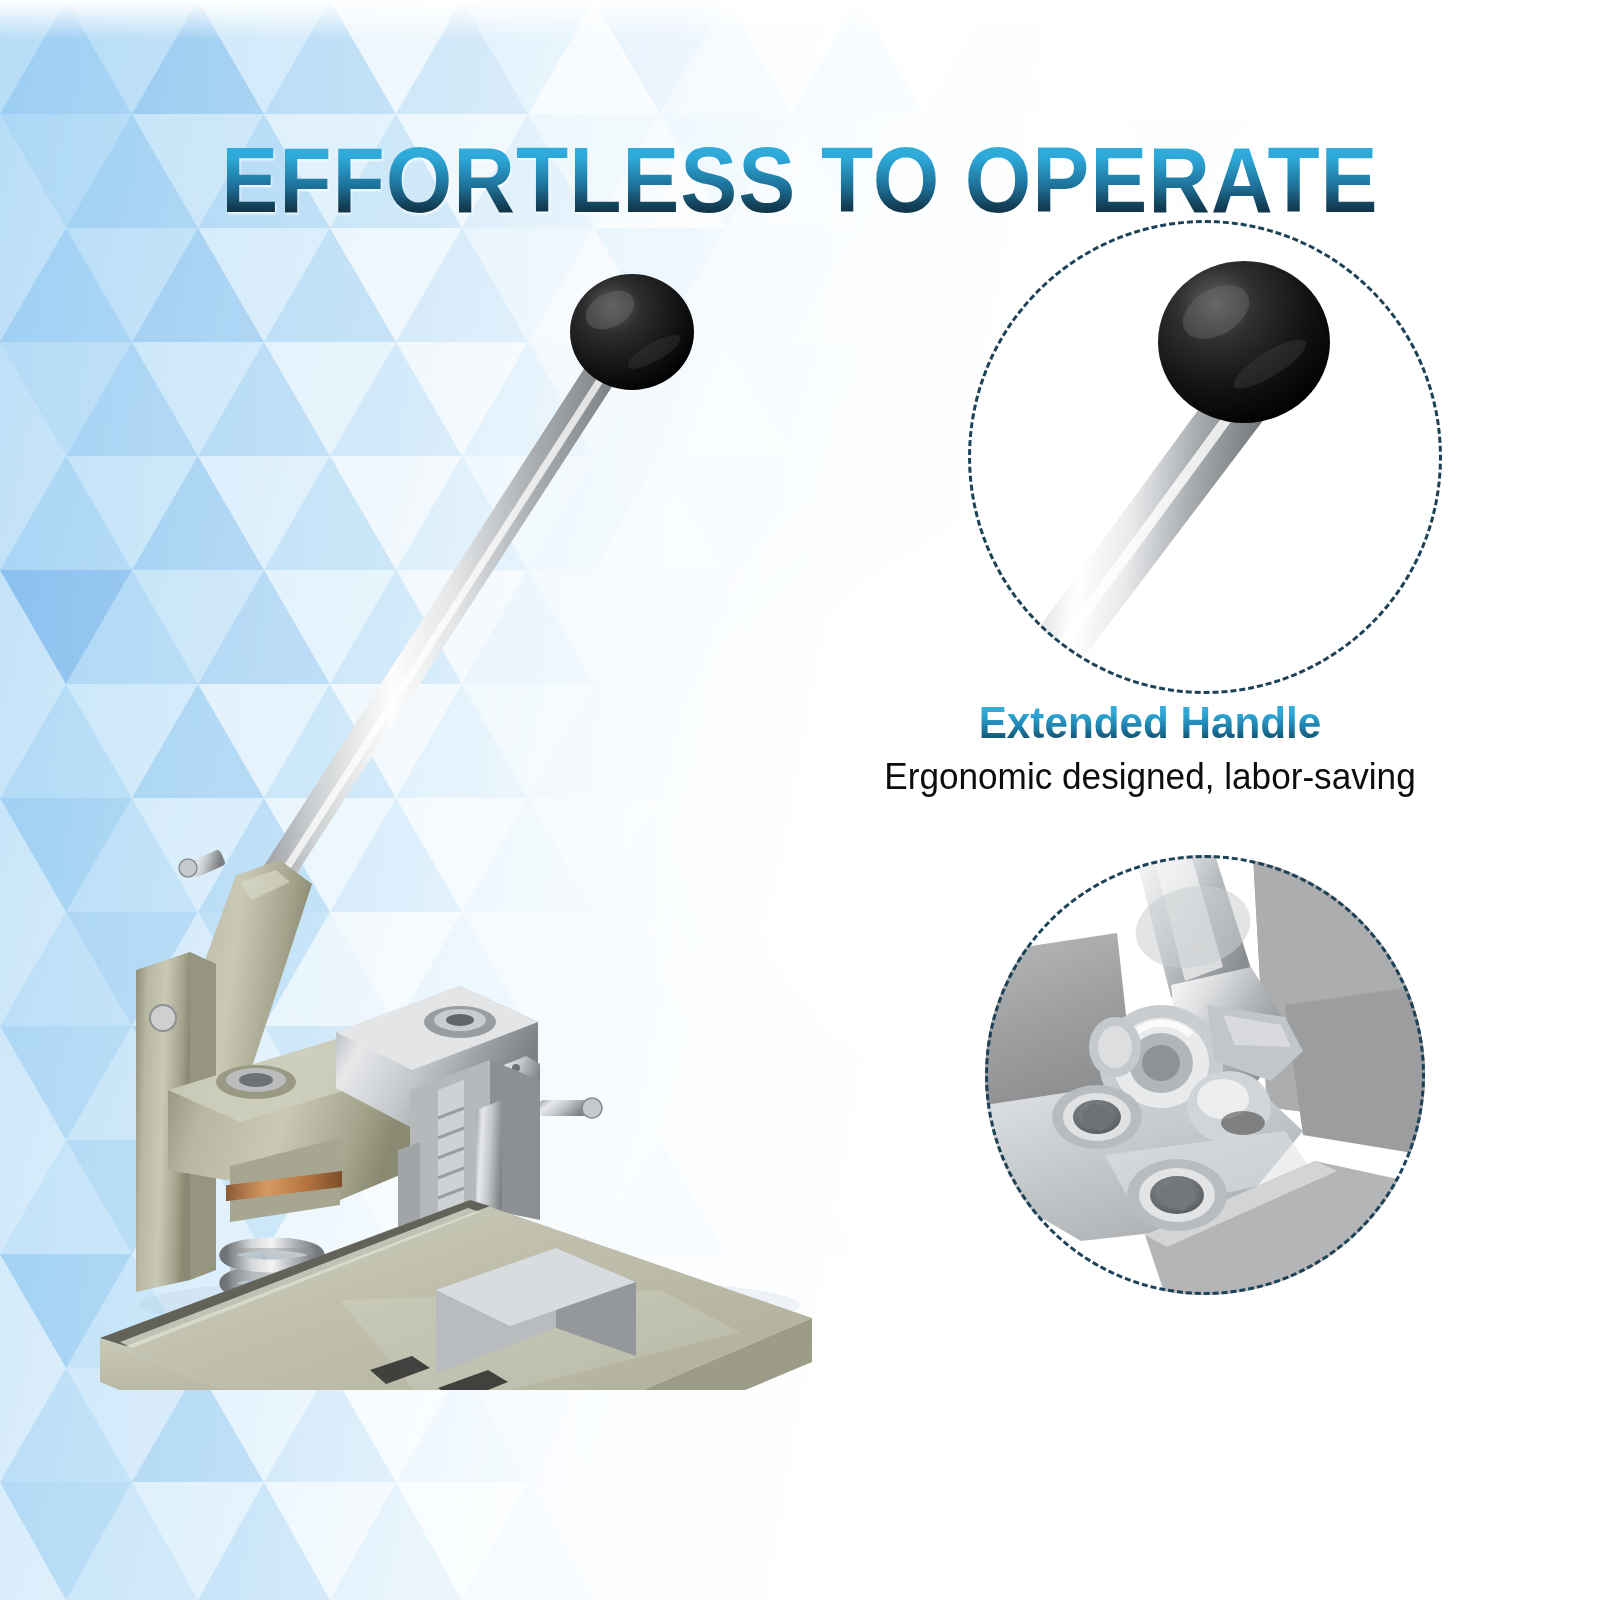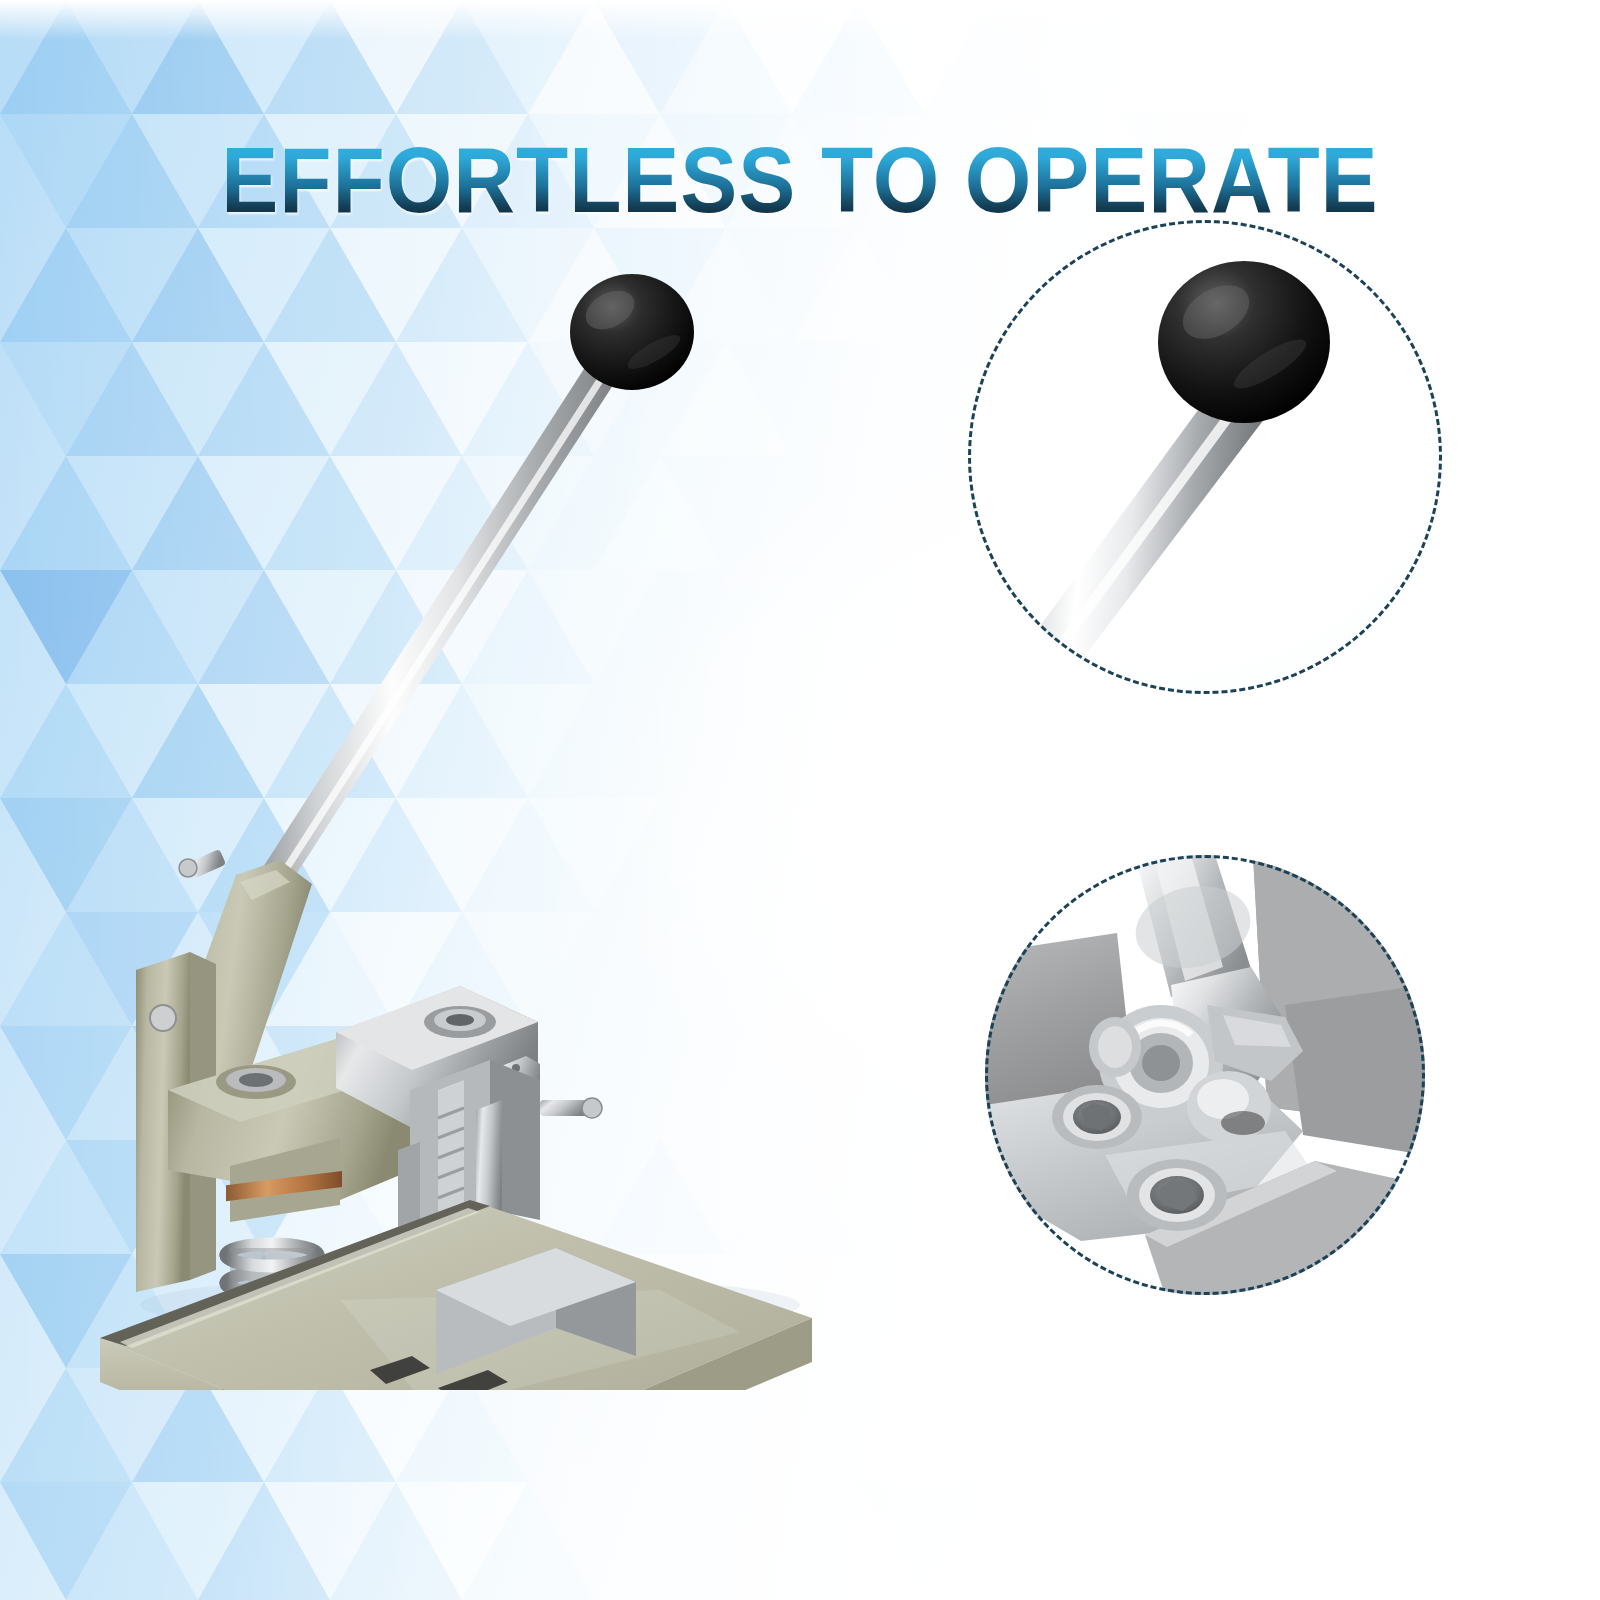--- a/index.html
+++ b/index.html
@@ -488,20 +488,24 @@
         <g>
           <ellipse cx="276" cy="122" rx="86" ry="81" fill="url(#knob2)"></ellipse>
           <ellipse cx="248" cy="92" rx="36" ry="23" fill="#6e6e6e" opacity="0.42" transform="rotate(-30 248 92)"></ellipse>
           <ellipse cx="302" cy="144" rx="42" ry="12" fill="#4f4f4f" opacity="0.3" transform="rotate(-32 302 144)"></ellipse>
         </g>
       </svg>
     </div>
     <div class="circ-ring"></div>
   </div>
 
+  <div class="feat" style="left:760px;top:700px;width:780px;">
+    <div class="feat-h">Extended Handle</div>
+    <div class="feat-s">Ergonomic designed, labor-saving</div>
+  </div>
 
   <div class="callout" style="left:985px;top:855px;width:440px;height:440px;">
     <div class="circ-fill"></div>
     <div class="circ-clip">
       <svg viewBox="0 0 440 440" width="440" height="440">
         <defs>
           <linearGradient id="greyPanel" x1="0" y1="0" x2="0.3" y2="1">
             <stop offset="0%" stop-color="#b7b9ba"></stop>
             <stop offset="50%" stop-color="#9ea0a2"></stop>
             <stop offset="100%" stop-color="#8a8c8e"></stop>

